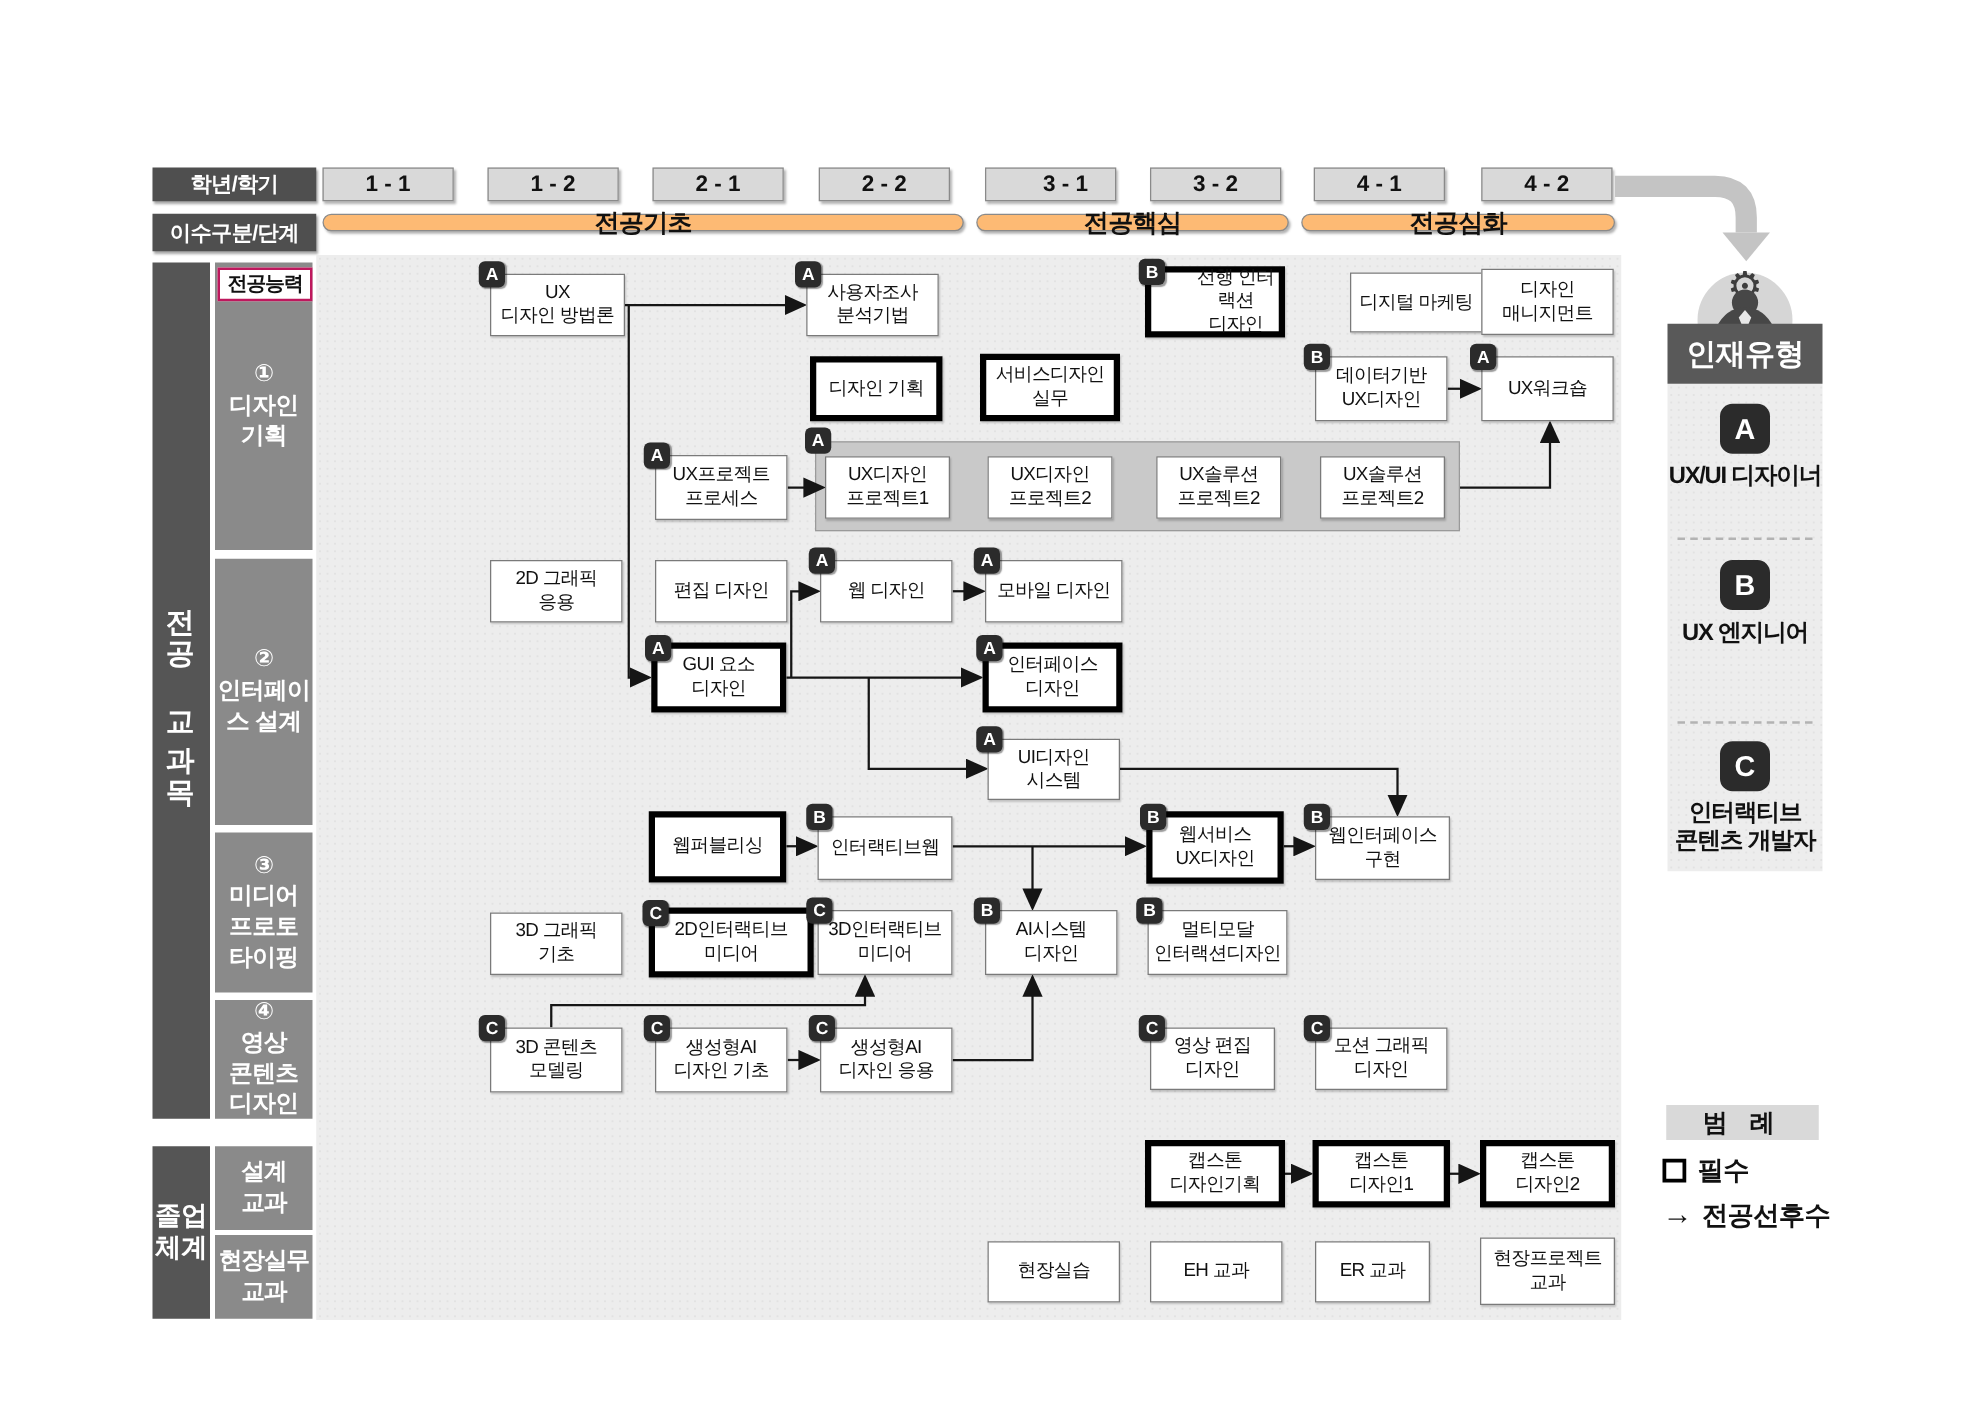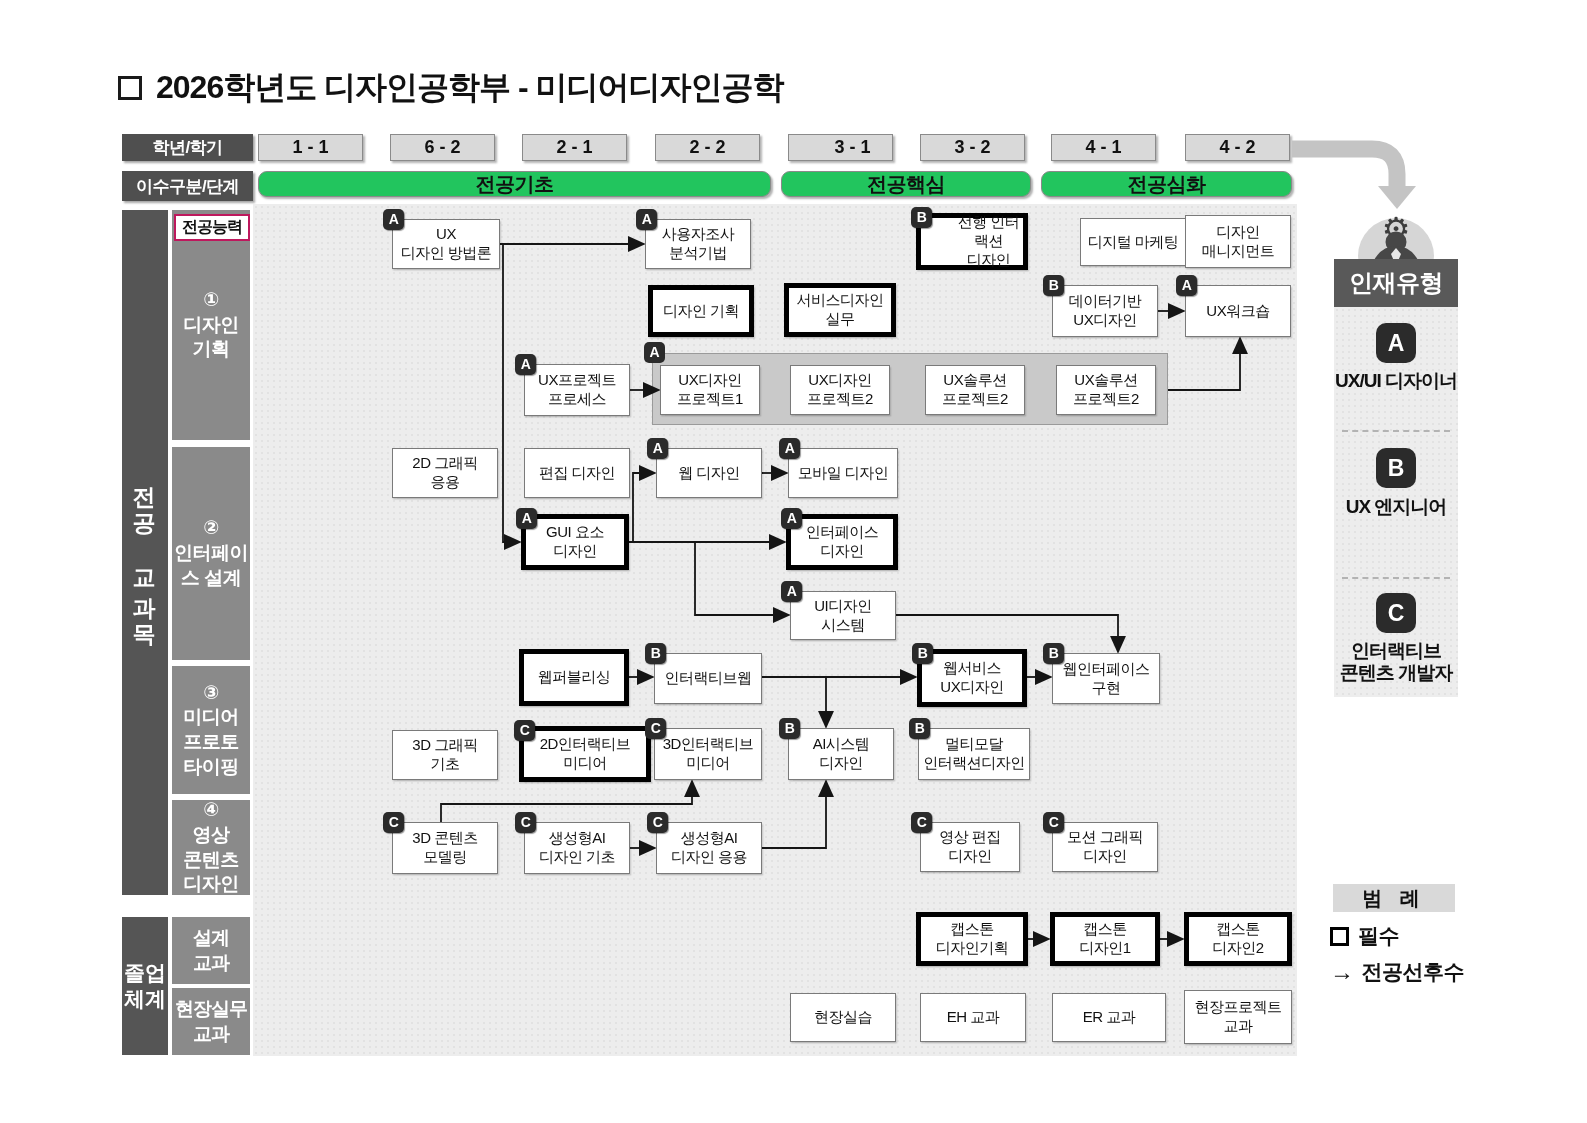--- a/index.html
+++ b/index.html
@@ -14,21 +14,21 @@
          margin-right:14px;background:#fff;}
 
   
   .hdr-dark{position:absolute;background:#4f4f4f;color:#fff;font-weight:bold;
          display:flex;align-items:center;justify-content:center;font-size:17px;
          box-shadow:1.5px 2px 2px rgba(0,0,0,.35);letter-spacing:-0.5px;}
   .sem-cell{position:absolute;top:134px;width:105px;height:27px;background:#d9d9d9;
          border:1px solid #8a8a8a;box-sizing:border-box;display:flex;align-items:center;
          justify-content:center;font-weight:bold;font-size:18px;
          box-shadow:1.5px 2px 2px rgba(0,0,0,.3);}
-  .stage-bar{position:absolute;top:171px;height:26px;background:#22c55e;
+  .stage-bar{position:absolute;top:171px;height:14px;background:#fdba74;
          border:1px solid #8a8a8a;box-sizing:border-box;border-radius:9px;
          display:flex;align-items:center;justify-content:center;font-weight:bold;
          font-size:20px;box-shadow:1.5px 2px 2px rgba(0,0,0,.3);letter-spacing:-0.5px;}
 
   
   #main-area{position:absolute;left:253px;top:204px;width:1044px;height:852px;
          background-color:#ededed;
          background-image:radial-gradient(#e2e2e2 1px, transparent 1px);
          background-size:6px 6px;z-index:0;}
 
@@ -93,31 +93,27 @@
   .legend-row{position:absolute;left:1330px;display:flex;align-items:center;font-size:21px;
          font-weight:bold;letter-spacing:-0.5px;}
   #required-marker{width:13px;height:13px;border:3.5px solid #000;margin-right:9px;background:#fff;}
   #legend-arrow-sym{font-size:24px;margin-right:8px;font-weight:normal;}
 </style>
 </head>
 <body>
 
 <div id="root">
 
-  <div class="title">
-    <span class="title-bullet"></span>
-    <span>2026학년도 디자인공학부 - 미디어디자인공학</span>
-  </div>
 
   <div class="hdr-dark" style="left:122px;top:134px;width:131px;height:27px;">학년/학기</div>
   <div class="hdr-dark" style="left:122px;top:171px;width:131px;height:30px;">이수구분/단계</div>
 
   <div id="sem-row">
       <div class="sem-cell" style="left: 258px;">1 - 1</div>
-      <div class="sem-cell" style="left: 390px;">6 - 2</div>
+      <div class="sem-cell" style="left: 390px;">1 - 2</div>
       <div class="sem-cell" style="left: 522px;">2 - 1</div>
       <div class="sem-cell" style="left: 655px;">2 - 2</div>
       <div class="sem-cell" style="left: 788px; padding-left: 24px;">3 - 1</div>
       <div class="sem-cell" style="left: 920px;">3 - 2</div>
       <div class="sem-cell" style="left: 1051px;">4 - 1</div>
       <div class="sem-cell" style="left: 1185px;">4 - 2</div>
     </div>
   <div id="stage-row">
       <div class="stage-bar" style="left: 258px; width: 513px;">전공기초</div>
       <div class="stage-bar" style="left: 781px; width: 250px;">전공핵심</div>
@@ -357,21 +353,21 @@
       <div class="course required" style="left: 1184px; top: 912px; width: 108px; height: 54px;">
         <span class="lbl">캡스톤
 디자인2</span>
       </div>
       <div class="course" style="left: 790px; top: 993px; width: 106px; height: 49px;">
         <span class="lbl">현장실습</span>
       </div>
       <div class="course" style="left: 920px; top: 993px; width: 106px; height: 49px;">
         <span class="lbl">EH 교과</span>
       </div>
-      <div class="course" style="left: 1052px; top: 993px; width: 114px; height: 49px;">
+      <div class="course" style="left: 1052px; top: 993px; width: 92px; height: 49px;">
         <span class="lbl">ER 교과</span>
       </div>
       <div class="course" style="left: 1184px; top: 990px; width: 108px; height: 54px;">
         <span class="lbl">현장프로젝트
 교과</span>
       </div>
     </div>
 
   <div id="talent-backdrop"></div>
   <svg id="persona-icon" width="90" height="84">

